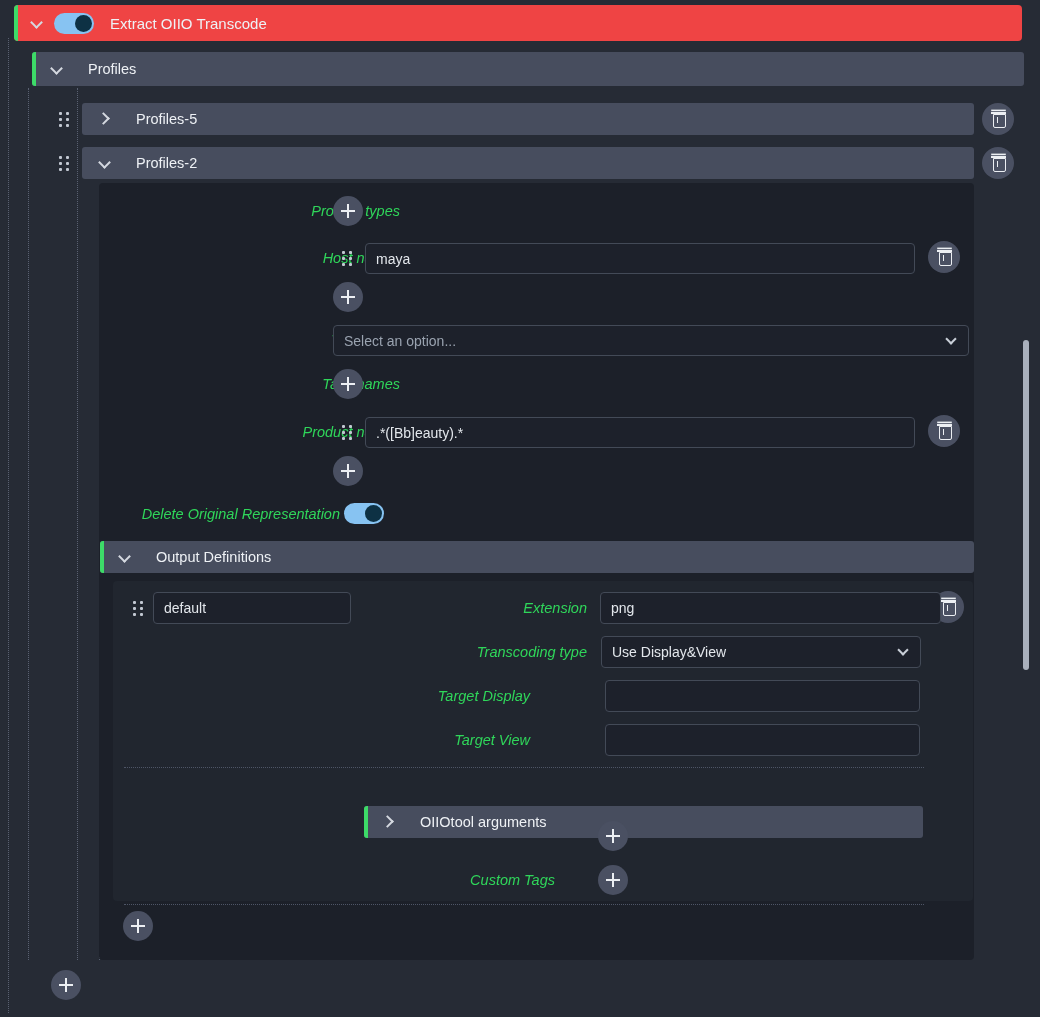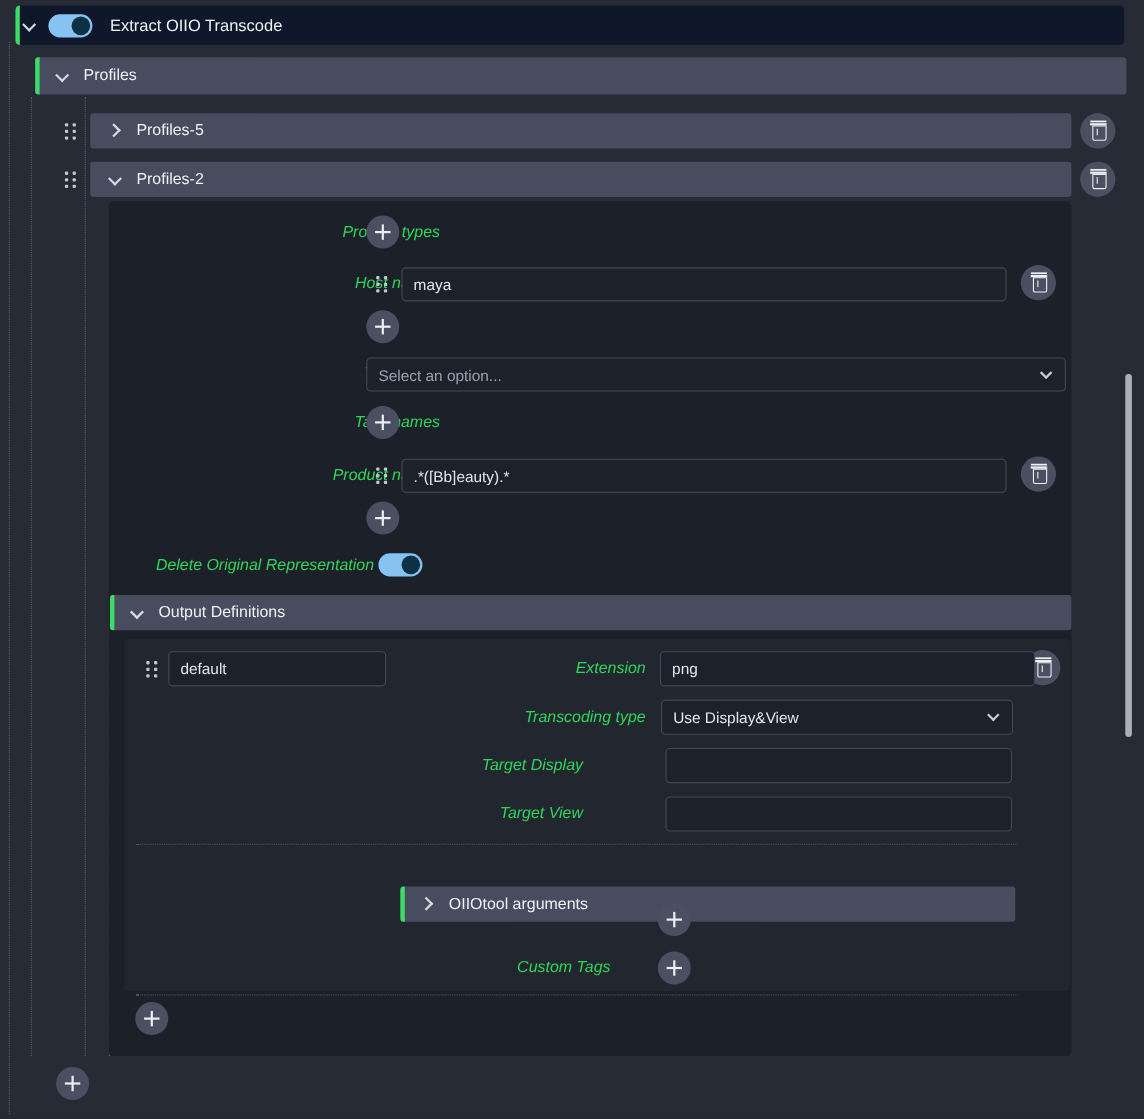--- a/index.html
+++ b/index.html
@@ -116,31 +116,31 @@
 
   .dotted-v {
     position: absolute; width: 0; border-left: 1px dotted #5a6172;
   }
   .dotted-h {
     position: absolute; height: 0; border-top: 1px dotted #4e5566;
   }
 
   
   .row-head {
-    position: absolute; background: #0f172a; border-radius: 4px;
+    position: absolute; background: #ef4444; border-radius: 4px;
     display: flex; align-items: center; gap: 10px;
-    color: #eef1f5; font-size: 15px; padding-left: 4px;
+    color: #eef1f5; font-size: 15px; padding-left: 14px;
   }
   .row-head .accent {
     position: absolute; left: 0; top: 0; bottom: 0; width: 4px;
     background: #3ddb68; border-radius: 4px 0 0 4px;
   }
   .grp-head {
     position: absolute; background: #474d5e; border-radius: 3px;
-    display: flex; align-items: center; gap: 12px;
+    display: flex; align-items: center; gap: 24px;
     color: #eef1f5; font-size: 14.5px; padding-left: 14px;
   }
   .grp-head .accent {
     position: absolute; left: 0; top: 0; bottom: 0; width: 4px;
     background: #3ddb68; border-radius: 3px 0 0 3px;
   }
 
   
   .panel-dark { position: absolute; background: #1c2029; border-radius: 4px; }
   .panel-mid  { position: absolute; background: #21262f; border-radius: 4px; }

